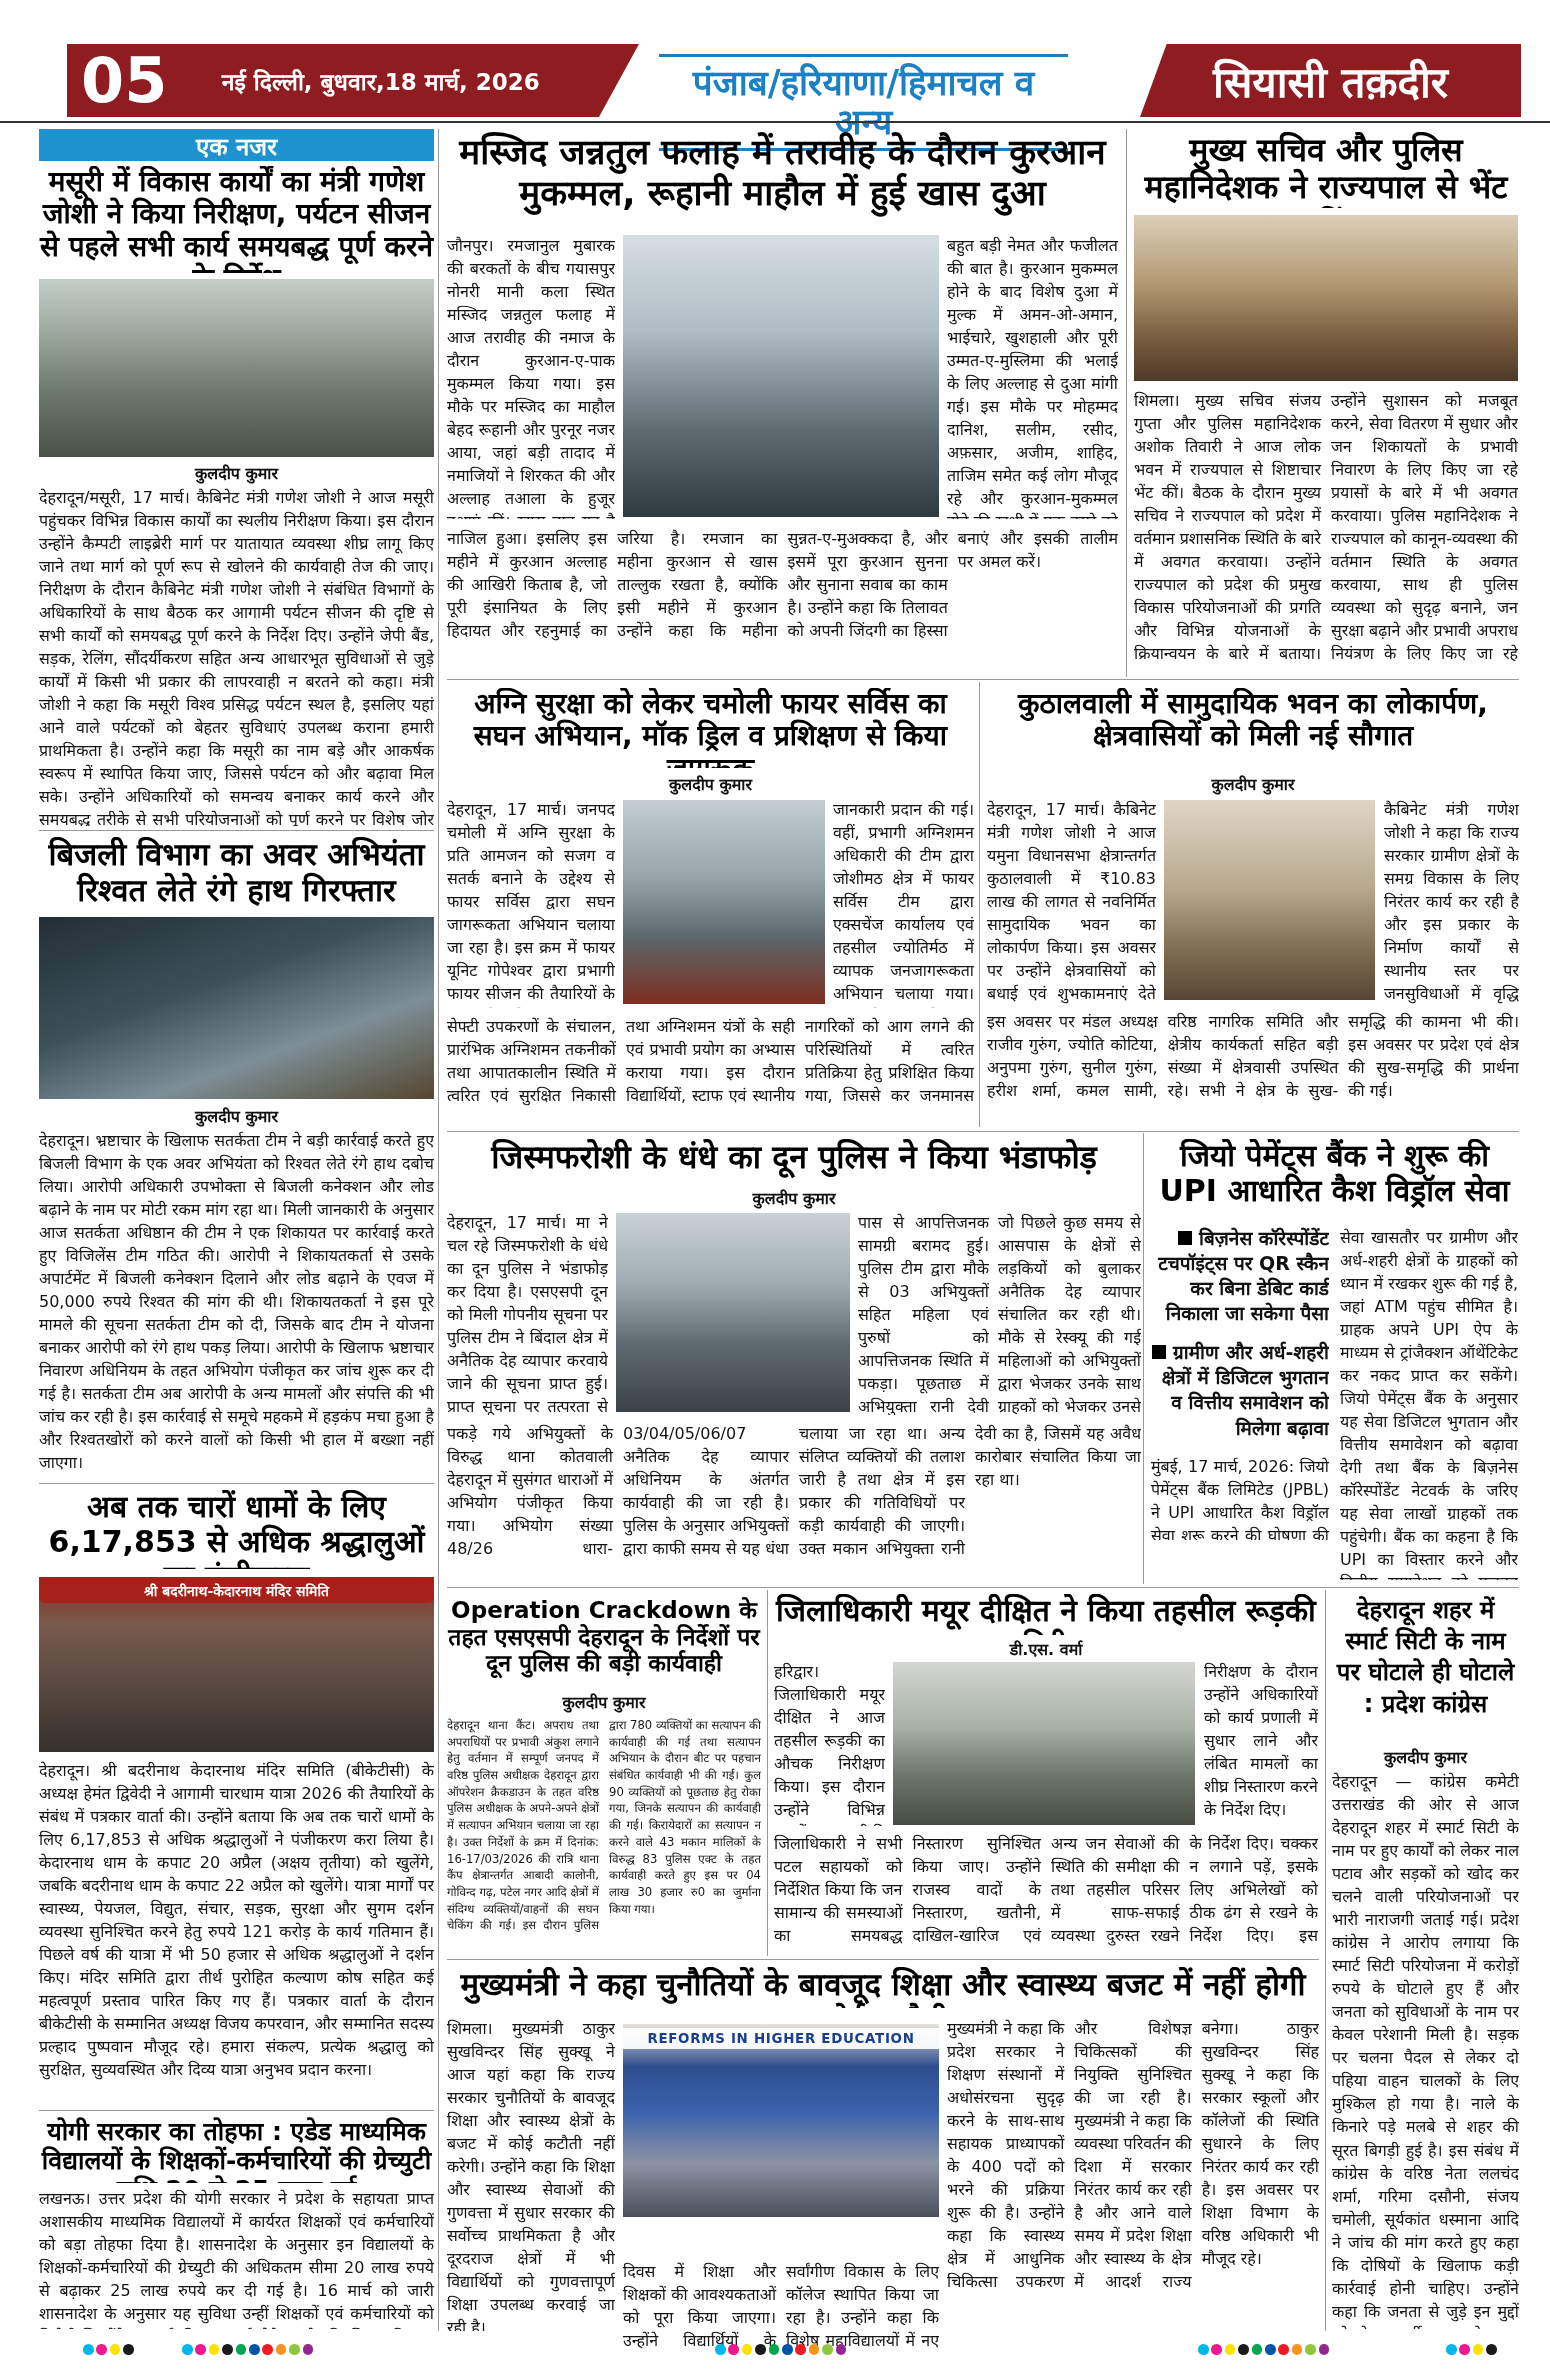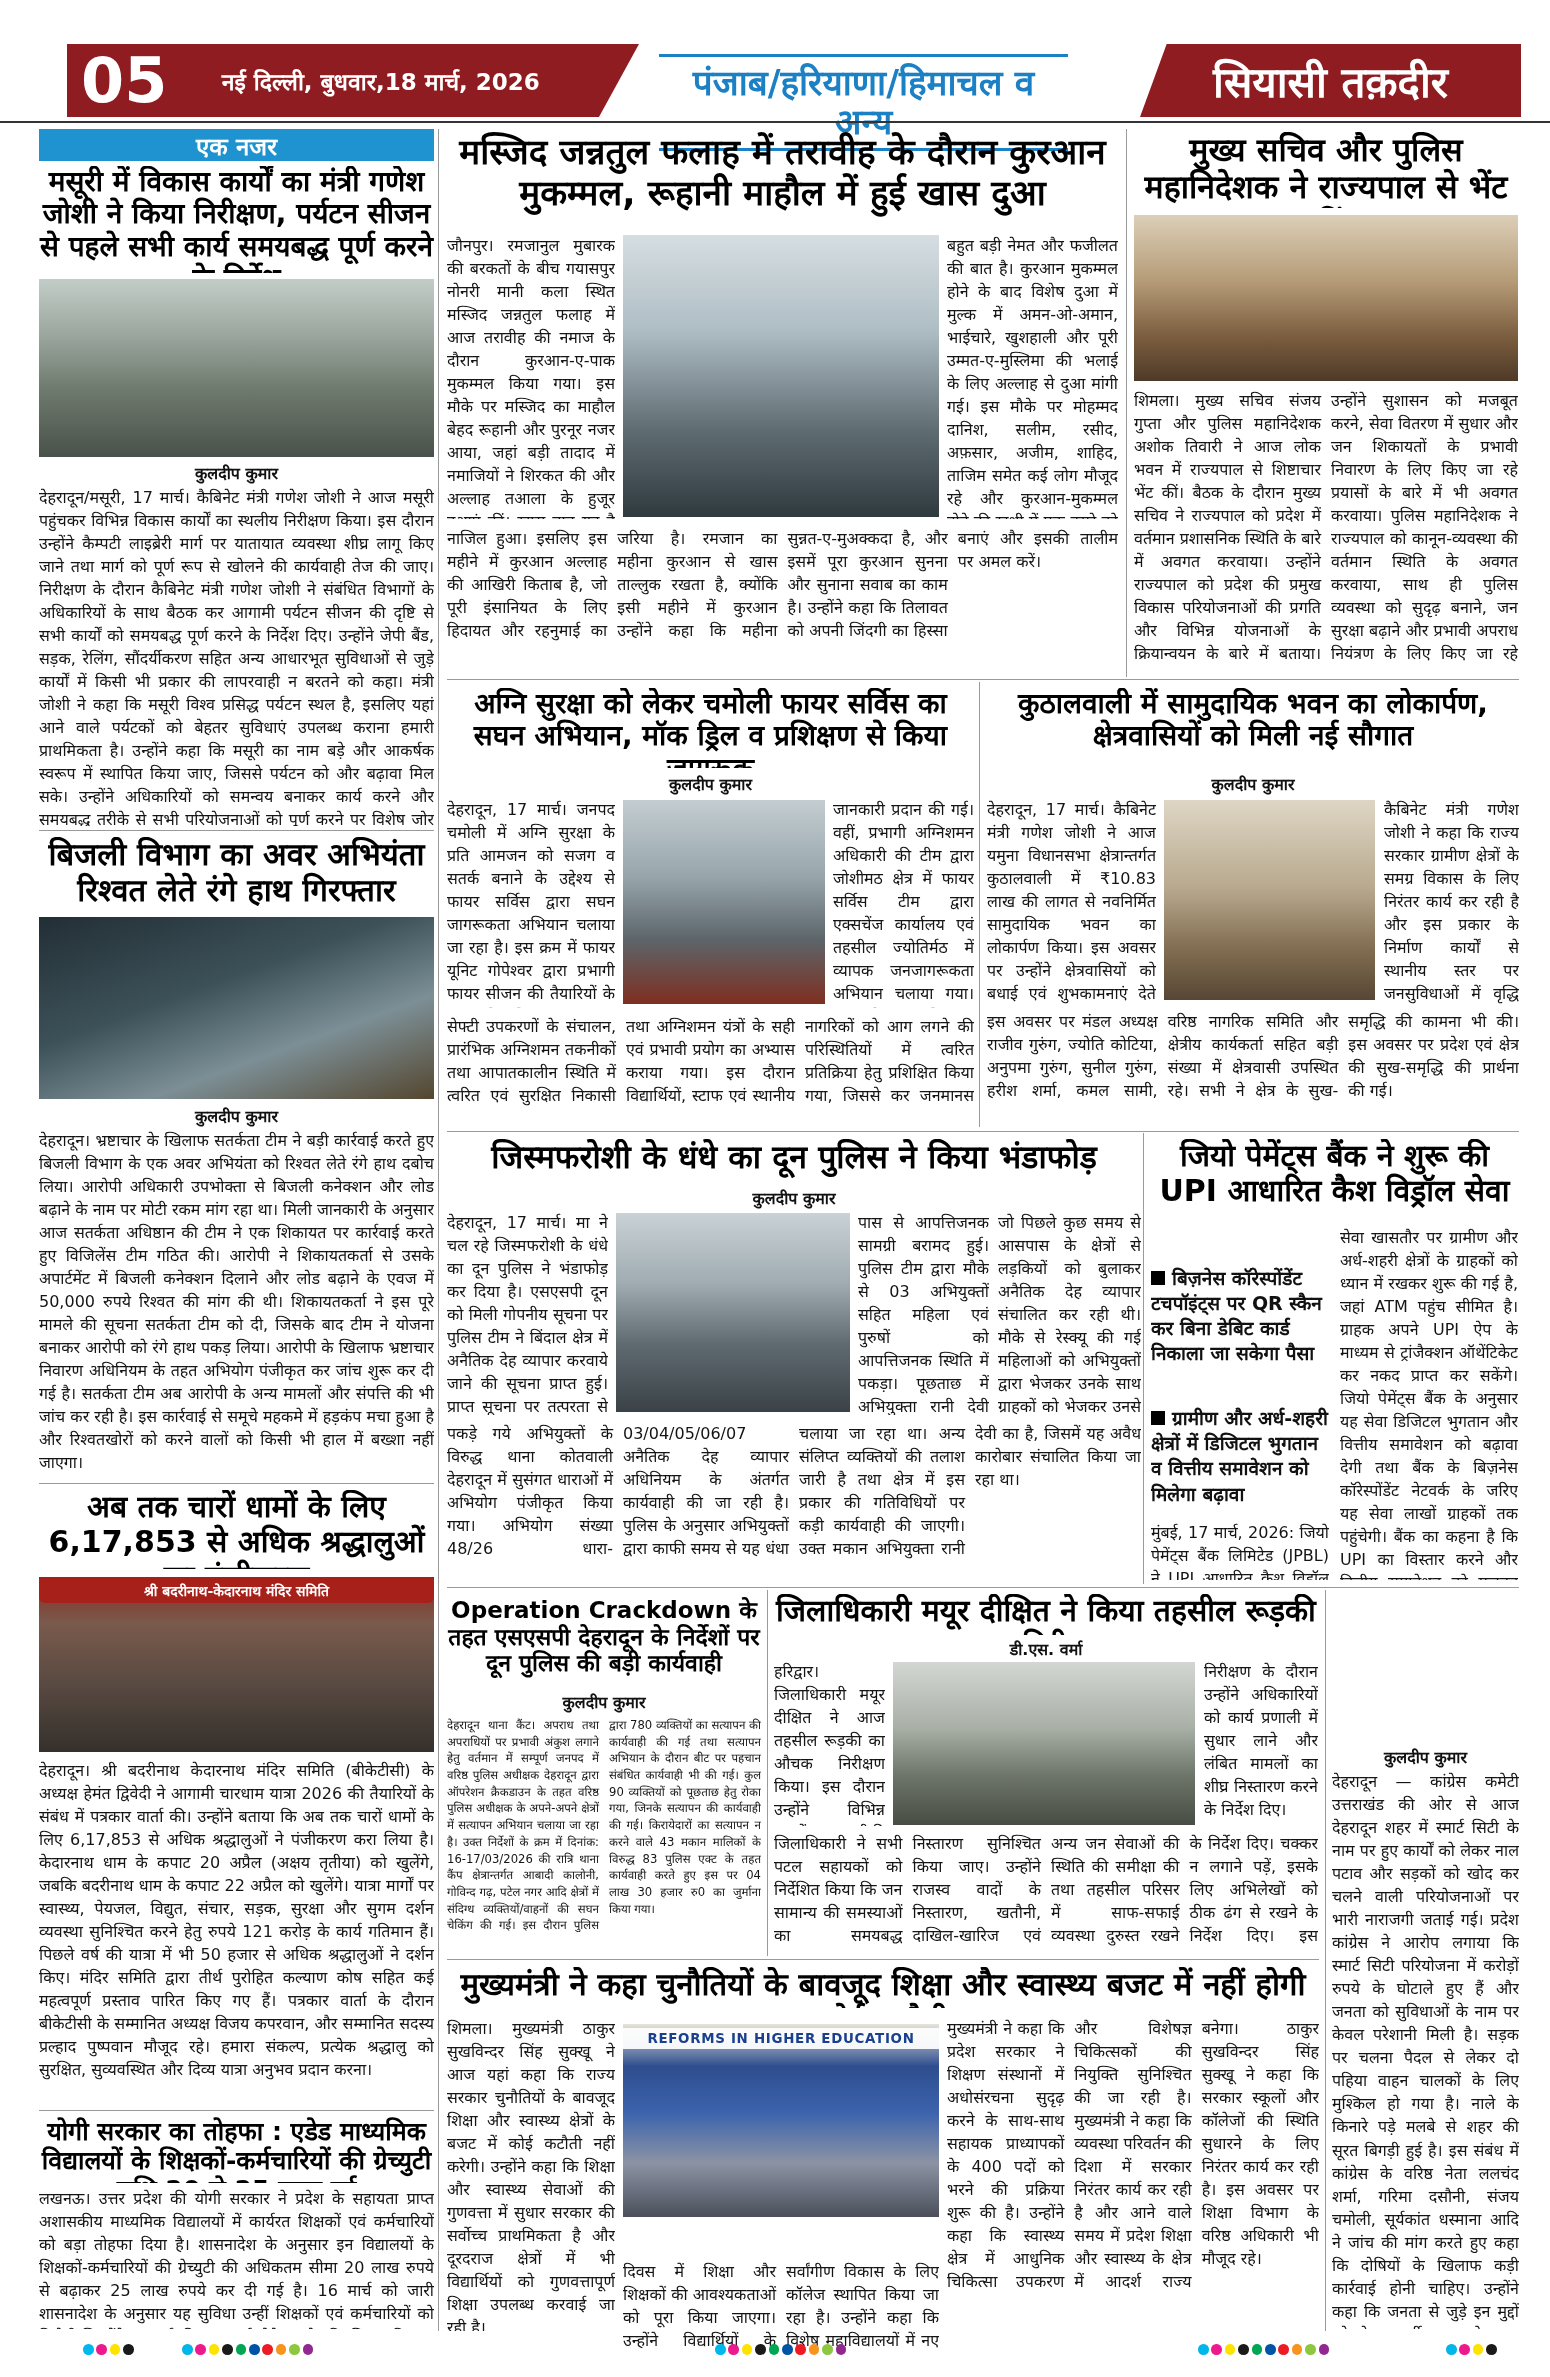--- a/index.html
+++ b/index.html
@@ -37,21 +37,21 @@
   .ph-meet  {background:linear-gradient(180deg,#dccfb8 0%,#b59b77 40%,#7a5c3e 74%,#4e3a28 100%);}
   .ph-fire  {background:linear-gradient(180deg,#c3cdd2 0%,#97a5ab 38%,#5c666b 68%,#7e2e20 100%);}
   .ph-ribbon{background:linear-gradient(180deg,#ded6c5 0%,#b8a98e 44%,#826e52 74%,#574634 100%);}
   .ph-police{background:linear-gradient(180deg,#c9d2d6 0%,#9fabb1 36%,#5f6a70 66%,#3a4247 100%);}
   .ph-tehsil{background:linear-gradient(180deg,#d3d7d2 0%,#a9b0a7 40%,#6d7468 70%,#474d44 100%);}
   .ph-cm    {background:linear-gradient(180deg,#e8e4da 0%,#2e4d8f 22%,#3c63ad 46%,#8c93a4 72%,#4a4f5a 100%);}
   .photo-banner{position:absolute;left:0;right:0;color:#fff;font-weight:bold;text-align:center;overflow:hidden;}
   .pb-red{top:0;background:rgba(170,30,25,.92);font-size:14px;padding:3.5px 1.4px;border-radius:6px;}
   .pb-white{top:4.2px;background:rgba(255,255,255,.93);color:#1a3f8f;font-size:13.4px;padding:2.8px 1.4px;letter-spacing:0.7px;}
   
-  .bullet{font-weight:bold;font-size:19px;line-height:1.32;margin-bottom:14px;text-align:left;margin-top:40px;}
+  .bullet{font-weight:bold;font-size:19px;line-height:1.32;margin-bottom:14px;text-align:right;}
   .sq{display:inline-block;width:14px;height:14px;background:#000;margin-right:7px;}
   
   .dots{position:absolute;display:flex;gap:2.8px;}
   .dot{width:10.6px;height:10.6px;border-radius:50%;}
 </style>
 </head>
 <body>
 
 <div id="page">
 
@@ -143,20 +143,21 @@
   <div class="byline" style="left:447px;top:1691px;width:314px;">कुलदीप कुमार</div>
   <div class="bd cols2" style="left:447px;top:1717px;width:314px;height:235px;font-size:11.6px;">देहरादून थाना कैंट। अपराध तथा अपराधियों पर प्रभावी अंकुश लगाने हेतु वर्तमान में सम्पूर्ण जनपद में वरिष्ठ पुलिस अधीक्षक देहरादून द्वारा ऑपरेशन क्रैकडाउन के तहत वरिष्ठ पुलिस अधीक्षक के अपने-अपने क्षेत्रों में सत्यापन अभियान चलाया जा रहा है। उक्त निर्देशों के क्रम में दिनांक: 16-17/03/2026 की रात्रि थाना कैंप क्षेत्रान्तर्गत आबादी कालोनी, गोविन्द गढ़, पटेल नगर आदि क्षेत्रों में संदिग्ध व्यक्तियों/वाहनों की सघन चेकिंग की गई। इस दौरान पुलिस द्वारा 780 व्यक्तियों का सत्यापन की कार्यवाही की गई तथा सत्यापन अभियान के दौरान बीट पर पहचान संबंधित कार्यवाही भी की गई। कुल 90 व्यक्तियों को पूछताछ हेतु रोका गया, जिनके सत्यापन की कार्यवाही की गई। किरायेदारों का सत्यापन न करने वाले 43 मकान मालिकों के विरुद्ध 83 पुलिस एक्ट के तहत कार्यवाही करते हुए इस पर 04 लाख 30 हजार रु0 का जुर्माना किया गया।</div>
 
   <div class="hl" style="left:774px;top:1594px;width:544px;height:41px;font-size:30px;">जिलाधिकारी मयूर दीक्षित ने किया तहसील रूड़की का निरीक्षण</div>
   <div class="byline" style="left:774px;top:1638px;width:544px;">डी.एस. वर्मा</div>
   <div class="bd" style="left:774px;top:1660px;width:111px;height:166px;">हरिद्वार। जिलाधिकारी मयूर दीक्षित ने आज तहसील रूड़की का औचक निरीक्षण किया। इस दौरान उन्होंने विभिन्न पटलों का बारीकी से निरीक्षण कर कार्यों का जायजा लिया।</div>
   <div class="photo ph-tehsil" style="left:893px;top:1662px;width:302px;height:163px;"></div>
   <div class="bd" style="left:1204px;top:1660px;width:114px;height:166px;">निरीक्षण के दौरान उन्होंने अधिकारियों को कार्य प्रणाली में सुधार लाने और लंबित मामलों का शीघ्र निस्तारण करने के निर्देश दिए।</div>
   <div class="bd cols4" style="left:774px;top:1832px;width:544px;height:120px;">जिलाधिकारी ने सभी पटल सहायकों को निर्देशित किया कि जन सामान्य की समस्याओं का समयबद्ध निस्तारण सुनिश्चित किया जाए। उन्होंने राजस्व वादों के निस्तारण, खतौनी, दाखिल-खारिज एवं अन्य जन सेवाओं की स्थिति की समीक्षा की तथा तहसील परिसर में साफ-सफाई व्यवस्था दुरुस्त रखने के निर्देश दिए। चक्कर न लगाने पड़ें, इसके लिए अभिलेखों को ठीक ढंग से रखने के निर्देश दिए। इस अवसर पर उपजिलाधिकारी, तहसीलदार सहित तहसील के समस्त अधिकारी-कर्मचारी मौजूद रहे।</div>
 
+  <div class="hl" style="left:1332px;top:1595px;width:187px;height:145px;font-size:24px;line-height:1.3;">देहरादून शहर में स्मार्ट सिटी के नाम पर घोटाले ही घोटाले : प्रदेश कांग्रेस</div>
   <div class="byline" style="left:1332px;top:1746px;width:187px;">कुलदीप कुमार</div>
   <div class="bd" style="left:1332px;top:1770px;width:187px;height:559px;">देहरादून — कांग्रेस कमेटी उत्तराखंड की ओर से आज देहरादून शहर में स्मार्ट सिटी के नाम पर हुए कार्यों को लेकर नाल पटाव और सड़कों को खोद कर चलने वाली परियोजनाओं पर भारी नाराजगी जताई गई। प्रदेश कांग्रेस ने आरोप लगाया कि स्मार्ट सिटी परियोजना में करोड़ों रुपये के घोटाले हुए हैं और जनता को सुविधाओं के नाम पर केवल परेशानी मिली है। सड़क पर चलना पैदल से लेकर दो पहिया वाहन चालकों के लिए मुश्किल हो गया है। नाले के किनारे पड़े मलबे से शहर की सूरत बिगड़ी हुई है। इस संबंध में कांग्रेस के वरिष्ठ नेता ललचंद शर्मा, गरिमा दसौनी, संजय चमोली, सूर्यकांत धस्माना आदि ने जांच की मांग करते हुए कहा कि दोषियों के खिलाफ कड़ी कार्रवाई होनी चाहिए। उन्होंने कहा कि जनता से जुड़े इन मुद्दों को लेकर पार्टी सड़क से सदन तक संघर्ष करेगी तथा अधिकारियों की जवाबदेही तय करने की मांग प्रमुखता से उठाई जाएगी। कांग्रेस प्रवक्ता ने कहा कि स्मार्ट सिटी के कार्यों की उच्च स्तरीय जांच होनी चाहिए।</div>
 
   <div class="hl" style="left:447px;top:1967px;width:872px;height:41px;font-size:31px;">मुख्यमंत्री ने कहा चुनौतियों के बावजूद शिक्षा और स्वास्थ्य बजट में नहीं होगी कोई कटौती</div>
   <div class="bd" style="left:447px;top:2017px;width:168px;height:314px;">शिमला। मुख्यमंत्री ठाकुर सुखविन्दर सिंह सुक्खू ने आज यहां कहा कि राज्य सरकार चुनौतियों के बावजूद शिक्षा और स्वास्थ्य क्षेत्रों के बजट में कोई कटौती नहीं करेगी। उन्होंने कहा कि शिक्षा और स्वास्थ्य सेवाओं की गुणवत्ता में सुधार सरकार की सर्वोच्च प्राथमिकता है और दूरदराज क्षेत्रों में भी विद्यार्थियों को गुणवत्तापूर्ण शिक्षा उपलब्ध करवाई जा रही है।</div>
   <div class="photo ph-cm" style="left:623px;top:2024px;width:316px;height:193px;">
     <div class="photo-banner pb-white">REFORMS IN HIGHER EDUCATION</div>
   </div>
   <div class="bd cols2" style="left:623px;top:2224px;width:316px;height:107px;margin-top:36px;">दिवस में शिक्षा और शिक्षकों की आवश्यकताओं को पूरा किया जाएगा। उन्होंने विद्यार्थियों के सर्वांगीण विकास के लिए कॉलेज स्थापित किया जा रहा है। उन्होंने कहा कि विशेष महाविद्यालयों में नए पाठ्यक्रम शुरू करने की बात कही।</div>
   <div class="bd cols3" style="left:947px;top:2017px;width:372px;height:314px;">मुख्यमंत्री ने कहा कि प्रदेश सरकार ने शिक्षण संस्थानों में अधोसंरचना सुदृढ़ करने के साथ-साथ सहायक प्राध्यापकों के 400 पदों को भरने की प्रक्रिया शुरू की है। उन्होंने कहा कि स्वास्थ्य क्षेत्र में आधुनिक चिकित्सा उपकरण और विशेषज्ञ चिकित्सकों की नियुक्ति सुनिश्चित की जा रही है। मुख्यमंत्री ने कहा कि व्यवस्था परिवर्तन की दिशा में सरकार निरंतर कार्य कर रही है और आने वाले समय में प्रदेश शिक्षा और स्वास्थ्य के क्षेत्र में आदर्श राज्य बनेगा। ठाकुर सुखविन्दर सिंह सुक्खू ने कहा कि सरकार स्कूलों और कॉलेजों की स्थिति सुधारने के लिए निरंतर कार्य कर रही है। इस अवसर पर शिक्षा विभाग के वरिष्ठ अधिकारी भी मौजूद रहे।</div>

